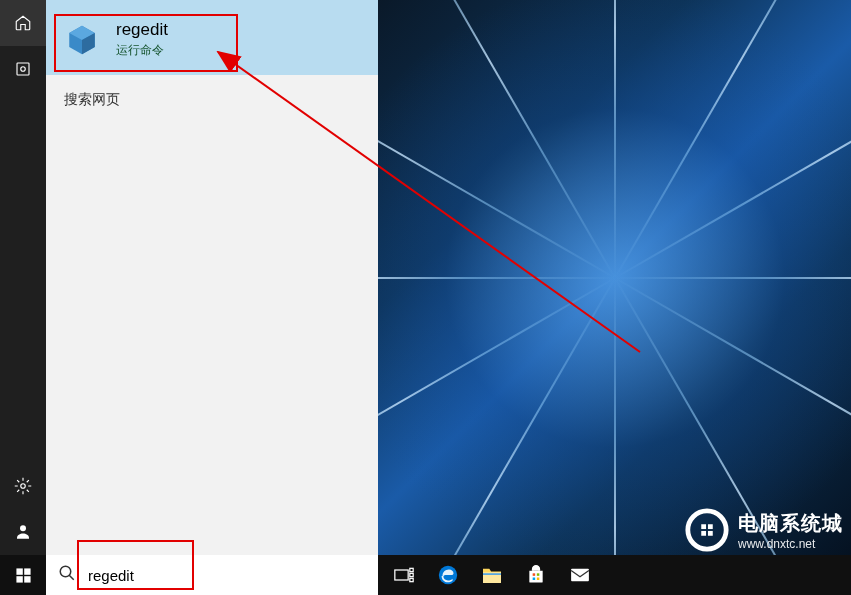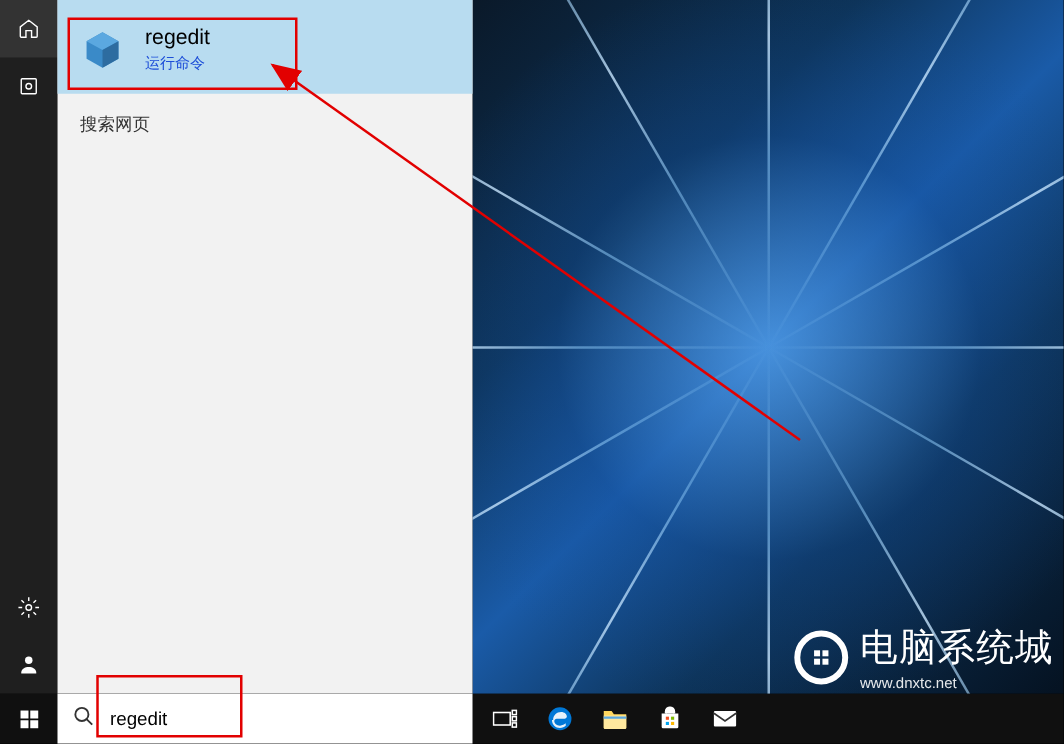--- a/index.html
+++ b/index.html
@@ -97,21 +97,21 @@
     }
     .best-match-icon {
       width: 36px;
       height: 36px;
       display: flex;
       align-items: center;
       justify-content: center;
     }
     .best-match-text { flex: 1; }
     .best-match-title { font-size: 17px; color: #000; font-weight: 400; }
-    .best-match-subtitle { font-size: 12px; color: #1d4ed8; margin-top: 2px; }
+    .best-match-subtitle { font-size: 12px; color: #14532d; margin-top: 2px; }
     
     .section-header {
       padding: 16px 28px 8px 18px;
       font-size: 14px;
       color: #333;
       font-weight: 400;
     }
     
     .search-result-row {
       padding: 10px 18px;
@@ -193,21 +193,21 @@
     .watermark {
       position: absolute;
       right: 8px;
       bottom: 42px;
       display: flex;
       align-items: center;
       gap: 8px;
       color: #fff;
     }
     .watermark-text { text-align: left; }
-    .watermark-title { font-size: 30px; font-weight: normal; letter-spacing: 1px; }
+    .watermark-title { font-size: 20px; font-weight: bold; letter-spacing: 1px; }
     .watermark-sub { font-size: 12px; opacity: 0.9; }
   </style>
 </head>
 <body>
 
 <div class="desktop">
   <div class="light-beams">
     <div class="beam" style="transform: translate(-50%,0) rotate(0deg);"></div>
     <div class="beam" style="transform: translate(-50%,0) rotate(30deg);"></div>
     <div class="beam" style="transform: translate(-50%,0) rotate(60deg);"></div>

